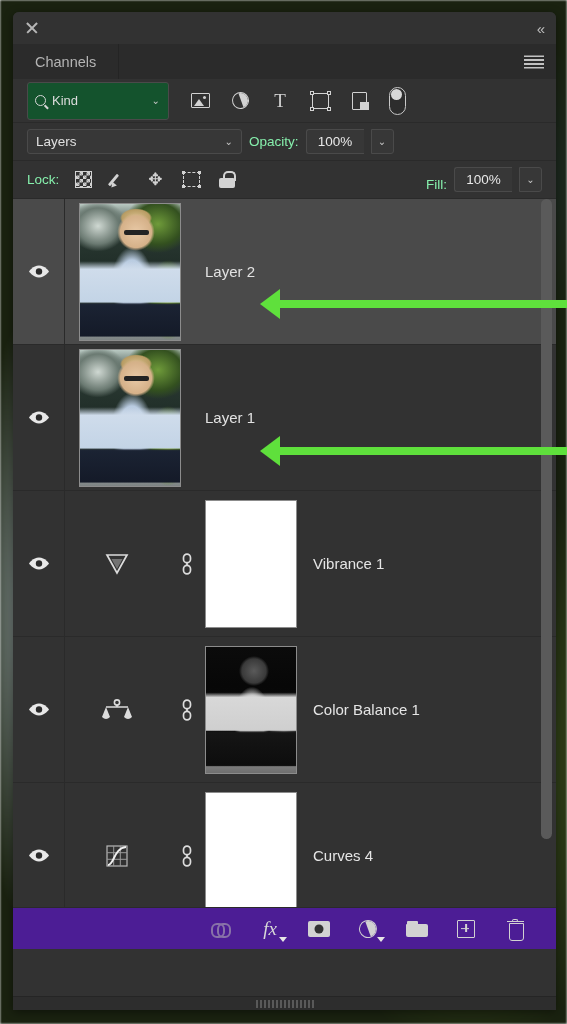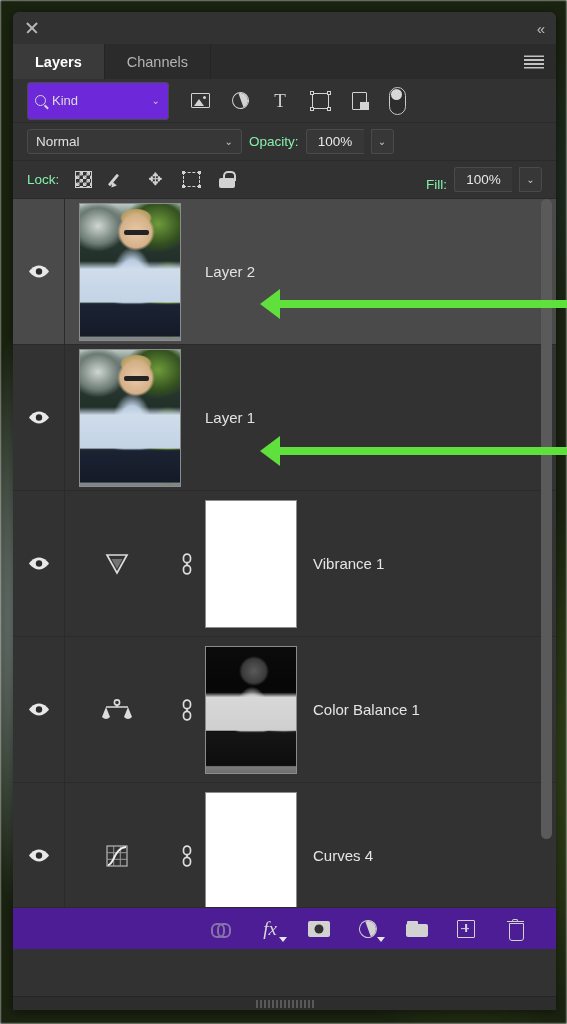--- a/index.html
+++ b/index.html
@@ -73,21 +73,21 @@
     background: repeating-linear-gradient(to bottom,#c2c2c2 0 2px, transparent 2px 4px);
   }
 
   
   .filterrow {
     height: 44px; display:flex; align-items:center; gap:0;
     padding: 0 14px; background:#323232;
     border-bottom: 1px solid #2a2a2a;
   }
   .kind-select {
-    width:142px; height:38px; background:#6d28d9; border:1px solid #4a4a4a;
+    width:142px; height:38px; background:#14532d; border:1px solid #4a4a4a;
     border-radius:3px; display:flex; align-items:center; gap:6px;
     padding: 0 7px; cursor:pointer; position:relative;
   }
   .kind-label{ font-size:13px; color:#dcdcdc;}
   .kind-select .chev{ position:absolute; right:8px; color:#c8c8c8; font-size:10px;}
   .magnifier{ width:11px;height:11px;border:1.6px solid #d6d6d6;border-radius:50%;position:relative;flex:none;}
   .magnifier::after{content:"";position:absolute;right:-4px;bottom:-3px;width:5px;height:1.6px;background:#d6d6d6;transform:rotate(45deg);}
 
   .ficons{ display:flex; align-items:center; gap:18px; margin-left:20px;}
   .ficon{ width:22px;height:22px;display:flex;align-items:center;justify-content:center;cursor:pointer;}
@@ -280,23 +280,20 @@
 <div id="backdrop"></div>
 
 <div id="panel">
 
   <div class="titlebar">
     <div class="close-x"></div>
     <div class="collapse">«</div>
   </div>
 
   <div class="tabstrip">
-    <div class="tab active">
-      <span>Layers</span>
-    </div>
     <div class="tab">
       <span>Channels</span>
     </div>
     <div class="tab filler"></div>
     <div class="hamburger"></div>
   </div>
 
   <div class="filterrow">
     <div class="kind-select">
       <span class="magnifier"></span>
@@ -324,21 +321,21 @@
       </div>
       <div class="ficon">
           <span class="i-smart"></span>
         </div>
       <div class="toggle-pill"></div>
     </div>
   </div>
 
   <div class="blendrow">
     <div class="blend-select">
-      <span>Normal</span>
+      <span>Layers</span>
       <span class="chev">⌄</span>
     </div>
     <span class="lbl">Opacity:</span>
     <div class="numbox">100%</div>
     <div class="numchev">⌄</div>
   </div>
 
   <div class="lockrow">
     <span class="lbl">Lock:</span>
     <div class="lock-icons">

